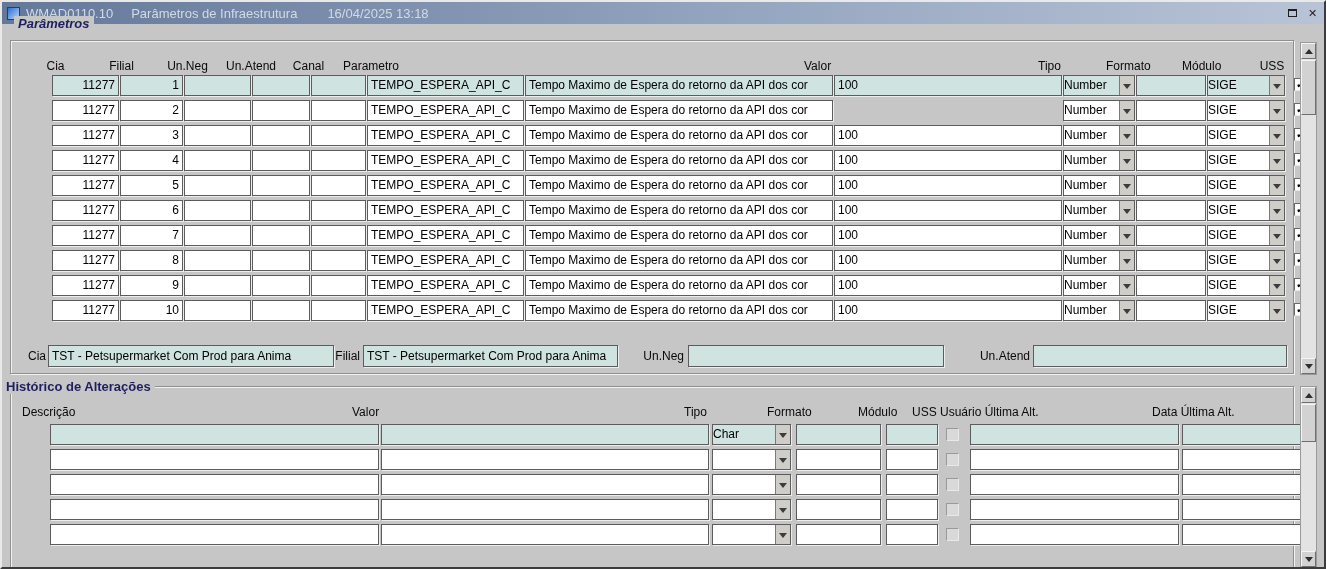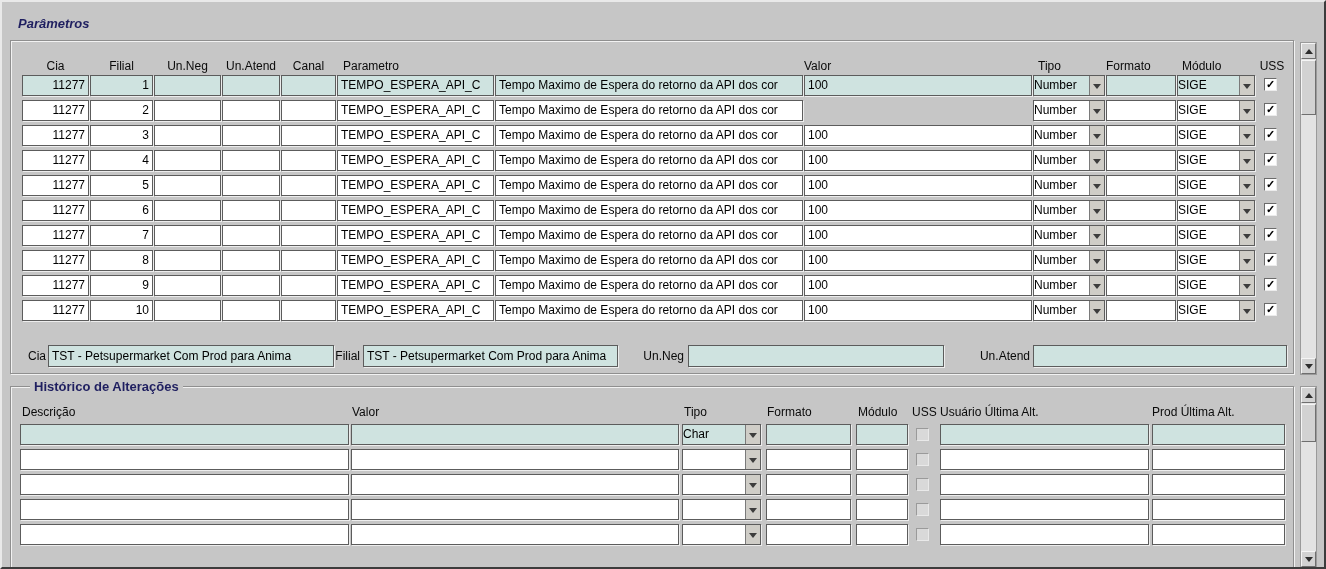--- a/index.html
+++ b/index.html
@@ -21,38 +21,38 @@
   .t-date  { margin-left:30px; }
   .tb-spacer { flex:1; }
   .tb-btn { width:17px; height:16px; margin-right:3px; display:flex; align-items:center; justify-content:center; color:#1d1d1d; font-size:11px; cursor:pointer; flex:0 0 auto; }
   .restore-glyph { width:9px; height:8px; border:1px solid #1d1d1d; border-top:2px solid #1d1d1d; }
   
   .groupbox { position:absolute; border:1px solid #8f8f8f; box-shadow:1px 1px 0 #f2f2f2, inset 1px 1px 0 #f2f2f2; }
   .gb-param { left:8px; top:38px; width:1284px; height:334px; }
   .gb-hist  { left:8px; top:384px; width:1284px; height:182px; }
   .gb-label { position:absolute; background:var(--window-bg,#c6c6c6); padding:0 4px; font-weight:bold; font-size:13px; color:var(--group-label,#1f1f60); z-index:3; }
   .lbl-param { left:12px; top:14px;font-style:italic; }
-  .lbl-hist  { left:28px; top:377px; }
+  .lbl-hist  { left:0; top:377px; }
   
   .headers { position:absolute; left:0; right:0; height:14px; z-index:2; }
   .param-headers { top:57px; }
   .hist-headers  { top:403px; }
   .hdr { position:absolute; font-size:12px; color:#0a0a0a; height:14px; line-height:14px; white-space:nowrap; }
   .center { text-align:center; }
   .hc-cia{left:20px;width:67px} .hc-filial{left:88px;width:63px} .hc-unneg{left:152px;width:67px}
   .hc-unatend{left:220px;width:58px} .hc-canal{left:279px;width:55px} .hc-param{left:341px}
   .hc-valor{left:802px} .hc-tipo{left:1036px} .hc-formato{left:1104px} .hc-modulo{left:1180px}
   .hc-uss{left:1248px;width:44px}
   .hh-desc{left:20px} .hh-valor{left:350px} .hh-tipo{left:682px} .hh-formato{left:765px}
   .hh-modulo{left:856px} .hh-uss{left:910px} .hh-usuario{left:938px} .hh-data{left:1150px}
   
   .rows { position:absolute; left:0; right:0; z-index:2; }
   .param-rows { top:72px; }
   .hist-rows  { top:421px; }
-  .row { position:relative; height:25px; }
+  .row { position:relative; height:25px;margin-left:30px; }
   .cell {
     position:absolute; top:1px; height:21px; line-height:19px;
     background:#fff; border:1px solid #5c5c5c; box-shadow:1px 1px 0 #ededed;
     font-size:12px; color:#000; padding:0 3px; white-space:nowrap; overflow:hidden;
   }
   .num { text-align:right; }
   .row.selected .cell { background:var(--field-highlight,#cfe3e0); }
   .combo { display:flex; padding:0; }
   .combo .ctext { flex:1; min-width:0; padding:0 0; overflow:hidden; white-space:nowrap; line-height:19px; }
   .combo .cbtn { flex:0 0 15px; width:15px; border-left:1px solid #7a7a7a; background:#cfcdc7; position:relative; cursor:pointer; }
@@ -95,20 +95,31 @@
   .sb-btn.down::after { margin:-2px 0 0 -4px; border-top:5px solid #2e2e2e; }
   .sb-thumb { position:absolute; left:0; right:0; background:#d2d2d2; border:1px solid; border-color:#f5f5f5 #6f6f6f #6f6f6f #f5f5f5; cursor:grab; }
   .sb1 .sb-thumb { top:17px; height:55px; }
   .sb2 .sb-thumb { top:17px; height:38px; }
 </style>
 </head>
 <body>
 
 <div class="window">
 
+  <div class="titlebar">
+    <span class="app-icon"></span>
+    <span>WMAD0110.10</span>
+    <span class="t-title">Parâmetros de Infraestrutura</span>
+    <span class="t-date">16/04/2025 13:18</span>
+    <span class="tb-spacer"></span>
+    <span class="tb-btn">
+        <span class="restore-glyph"></span>
+      </span>
+    <span class="tb-btn">✕</span>
+  </div>
 
   <div class="groupbox gb-param"></div>
   <span class="gb-label lbl-param">Parâmetros</span>
 
   <div class="headers param-headers">
     <span class="hdr center hc-cia">Cia</span>
     <span class="hdr center hc-filial">Filial</span>
     <span class="hdr center hc-unneg">Un.Neg</span>
     <span class="hdr center hc-unatend">Un.Atend</span>
     <span class="hdr center hc-canal">Canal</span>
@@ -352,21 +363,21 @@
   <span class="gb-label lbl-hist">Histórico de Alterações</span>
 
   <div class="headers hist-headers">
     <span class="hdr hh-desc">Descrição</span>
     <span class="hdr hh-valor">Valor</span>
     <span class="hdr hh-tipo">Tipo</span>
     <span class="hdr hh-formato">Formato</span>
     <span class="hdr hh-modulo">Módulo</span>
     <span class="hdr hh-uss">USS</span>
     <span class="hdr hh-usuario">Usuário Última Alt.</span>
-    <span class="hdr hh-data">Prod Última Alt.</span>
+    <span class="hdr hh-data">Data Última Alt.</span>
   </div>
 
   <div class="rows hist-rows">
 
       <div class="row selected">
         <span class="cell h-desc"></span>
         <span class="cell h-valor"></span>
         <span class="cell combo h-tipo">
           <span class="ctext">Char</span>
           <span class="cbtn"></span>

